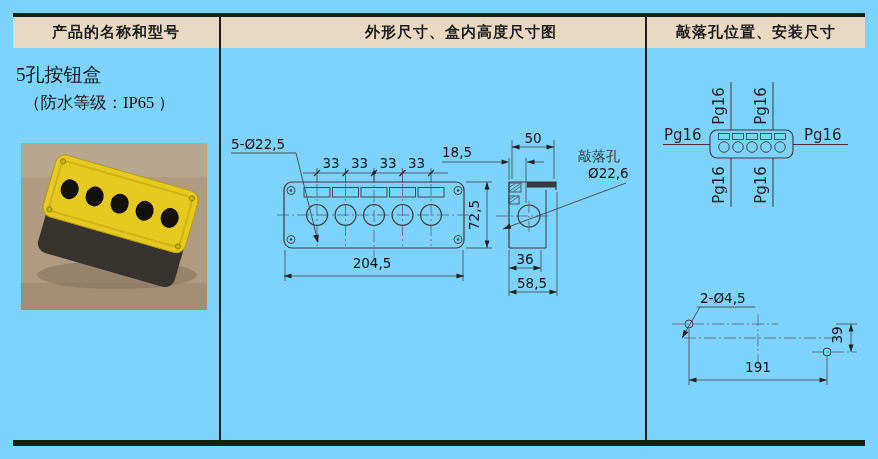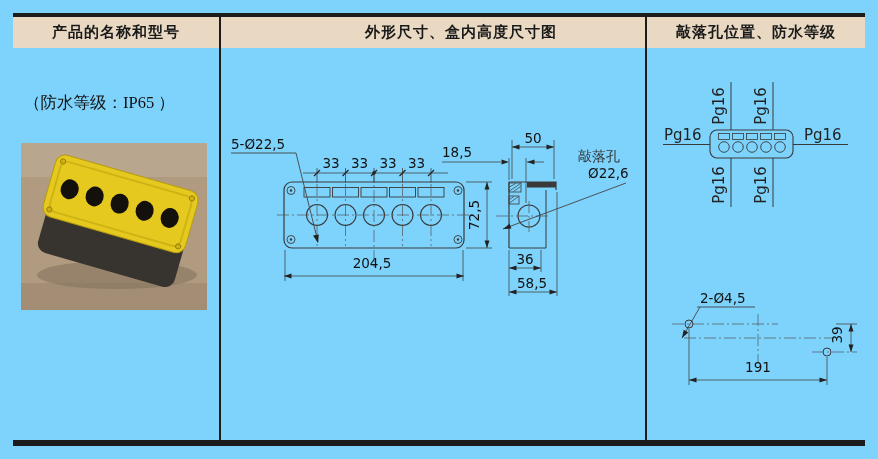--- a/index.html
+++ b/index.html
@@ -25,22 +25,23 @@
 <div id="stage">
 
   <div class="rule-top"></div>
   <div class="hdr-band"></div>
   <div class="rule-bottom"></div>
   <div class="vdiv" style="left:219px;"></div>
   <div class="vdiv" style="left:645px;"></div>
 
   <div class="hdr-cell" style="left:13px;width:206px;">产品的名称和型号</div>
   <div class="hdr-cell" style="left:221px;width:480px;">外形尺寸、盒内高度尺寸图</div>
-  <div class="hdr-cell" style="left:647px;width:218px;">敲落孔位置、防水等级</div>
-
+  <div class="hdr-cell" style="left:647px;width:218px;">敲落孔位置、安装尺寸</div>
+
+  <div class="prod-name">5孔按钮盒</div>
   <div class="prod-rating">（防水等级：IP65 ）</div>
 
   <div class="photo-wrap">
     <svg width="186" height="167" viewBox="0 0 186 167">
       <rect x="0" y="0" width="186" height="167" fill="#b09a80"></rect>
       <rect x="0" y="0" width="186" height="34" fill="#bcab94" opacity="0.7"></rect>
       <rect x="0" y="140" width="186" height="27" fill="#a08b72" opacity="0.8"></rect>
       <ellipse cx="96" cy="132" rx="80" ry="14" fill="#84715b" opacity="0.55"></ellipse>
       <g transform="rotate(16 93 84)">
         <rect x="24" y="58" width="142" height="70" rx="10" fill="#37332e"></rect>

